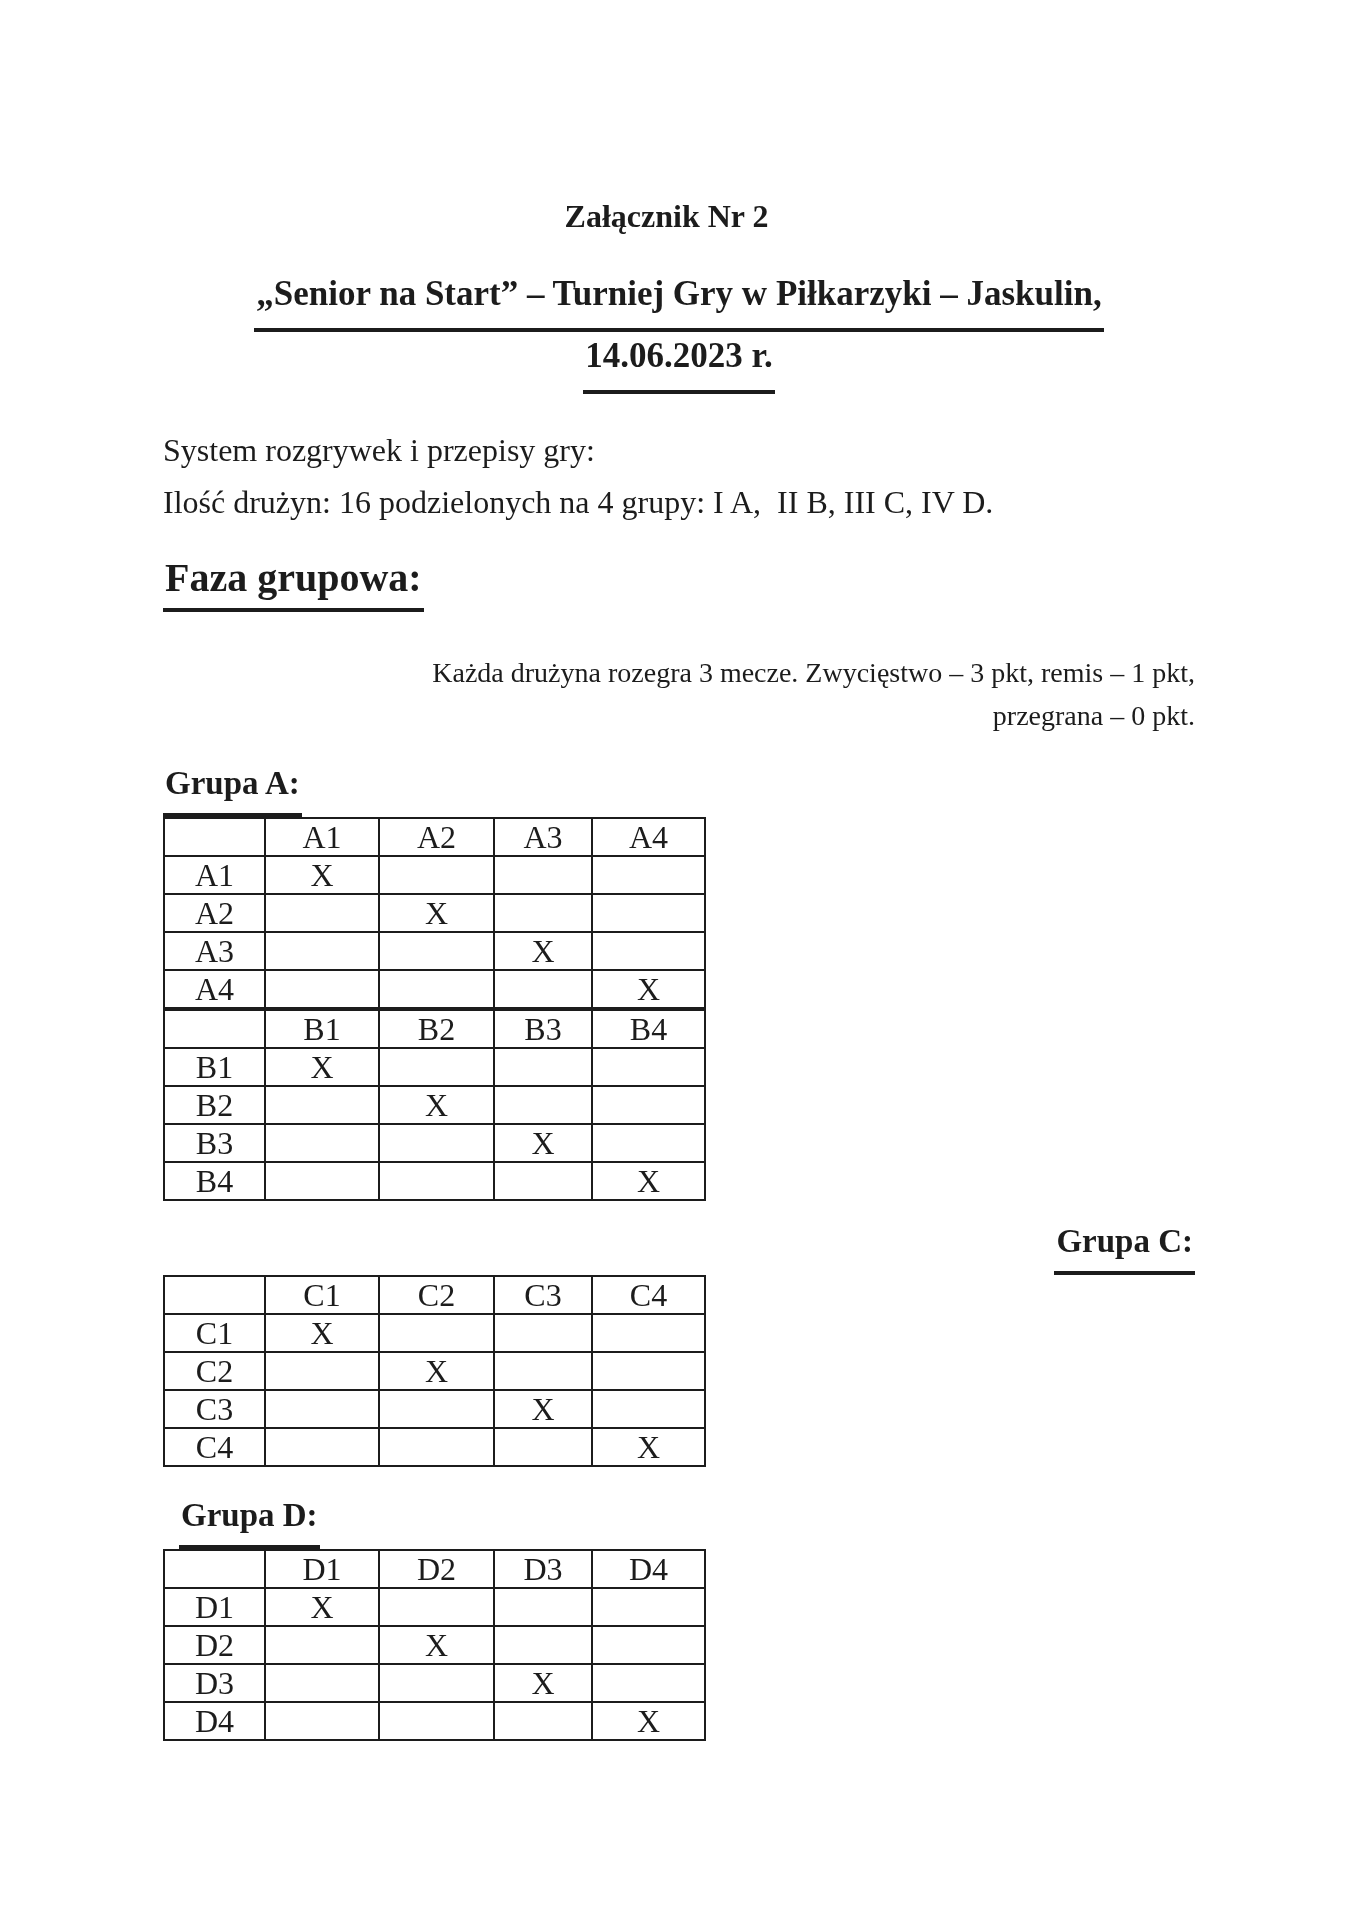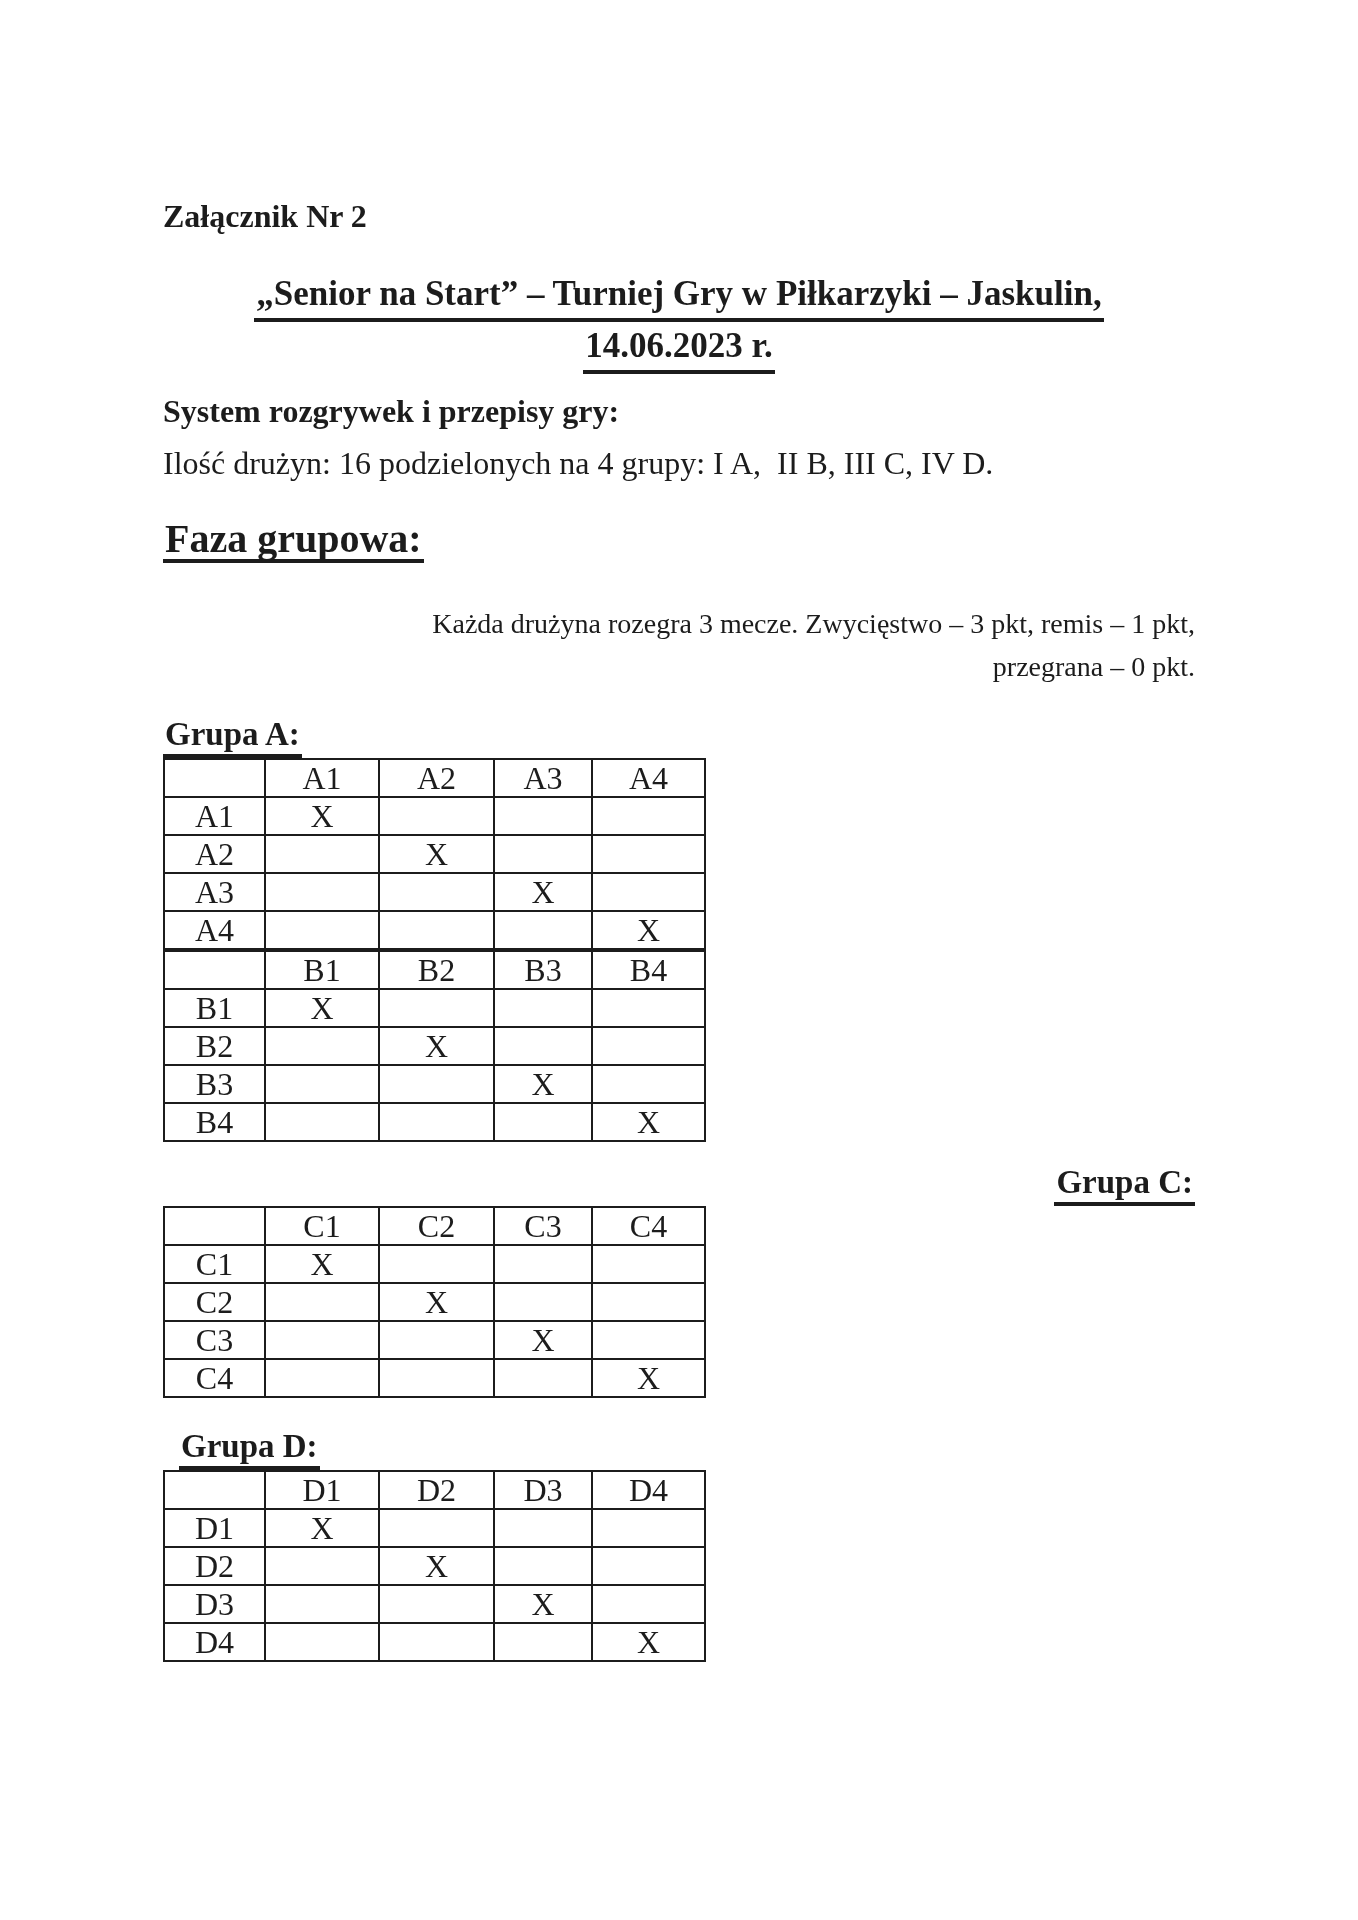--- a/index.html
+++ b/index.html
@@ -4,27 +4,27 @@
 <style>
   * { margin:0; padding:0; box-sizing:border-box; }
   html,body { background:#ffffff; }
   .page {
     position:relative; width:1358px; height:1920px; background:#ffffff;
     color:#1c1c1c; font-family:"Liberation Serif","DejaVu Serif",serif;
     overflow:hidden;
   }
   .doc { padding:0 163px; }
   .attachment {
-    margin-top:196px; text-align:left; padding-right:25px;
+    margin-top:196px; text-align:center; padding-right:25px;
     font-weight:bold; font-size:32px; line-height:40px;
   }
   .title { margin-top:34px; text-align:center; font-weight:bold; font-size:35px; line-height:48px; }
-  .u-line { display:inline-block; border-bottom:4px solid currentColor; padding:0 2px 0 2px; }
+  .u-line { display:inline-block; border-bottom:4px solid currentColor; padding:0 2px 10px 2px; }
   .para { font-size:32px; line-height:40px; }
-  .intro { margin-top:17px;font-weight:bold; }
+  .intro { margin-top:36px; }
   .teams { margin-top:12px; }
   .phase { margin-top:36px; font-size:40px; line-height:40px; font-weight:bold; }
   .rules { margin-top:39px; font-size:28px; line-height:43px;text-align:right; }
   .group-heading { font-size:33px; line-height:40px; font-weight:bold; }
   .gh-a { margin-top:26px; }
   .gh-b { margin-top:32px; }
   .gh-c { margin-top:20px; padding-left:9px;text-align:right; }
   .gh-d { margin-top:28px;margin-left:16px; }
   table.group-table {
     border-collapse:collapse; table-layout:fixed; width:541px;

